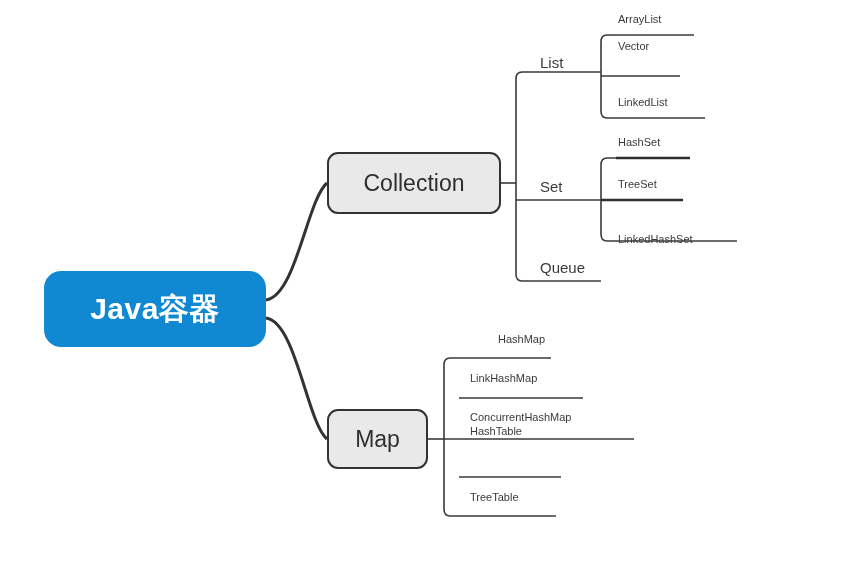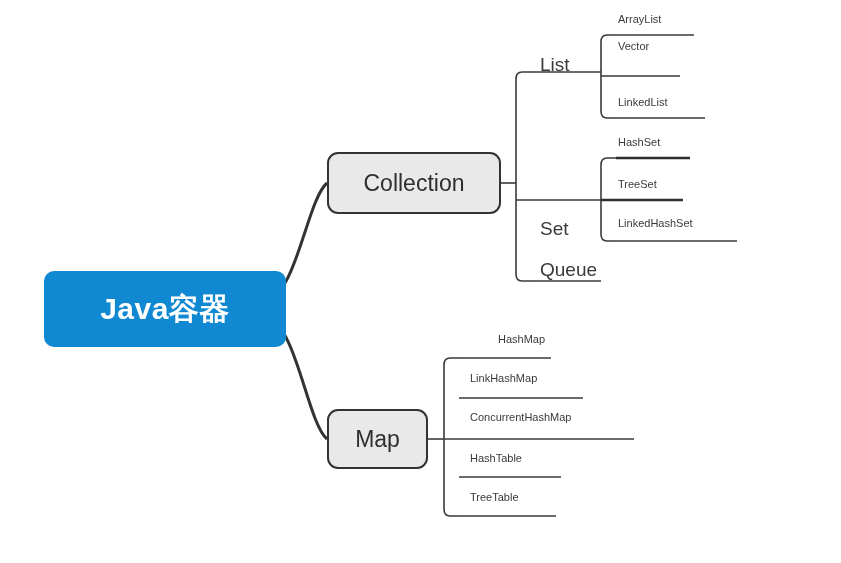--- a/index.html
+++ b/index.html
@@ -23,24 +23,24 @@
     left: 0;
     top: 0;
     width: 841px;
     height: 563px;
   }
   
   .root-node {
     position: absolute;
     left: 44px;
     top: 271px;
-    width: 242px;
+    width: 222px;
     height: 76px;
     background: #1189d2;
-    border-radius: 10px;
+    border-radius: 17px;
     display: flex;
     align-items: center;
     justify-content: center;
   }
   .root-label {
     color: #ffffff;
     font-size: 30px;
     font-weight: bold;
     letter-spacing: 0.5px;
     white-space: nowrap;
@@ -74,21 +74,21 @@
     height: 60px;
   }
   
   .topic {
     position: absolute;
     color: #3a3a3a;
     white-space: nowrap;
     line-height: 1;
   }
   .topic-mid {
-    font-size: 19px;
+    font-size: 15px;
   }
   .topic-leaf {
     font-size: 11px;
   }
 </style>
 </head>
 <body>
 
 <div id="canvas">
 
@@ -134,30 +134,30 @@
 
   <div class="branch-node" id="node-map">
     <span class="branch-label">Map</span>
   </div>
 
   <div class="branch-node" id="node-collection">
     <span class="branch-label">Collection</span>
   </div>
 
   <div class="topic topic-mid" style="left:540px; top:55px;">List</div>
-  <div class="topic topic-mid" style="left:540px; top:179px;margin-top:40px;">Set</div>
+  <div class="topic topic-mid" style="left:540px; top:179px;">Set</div>
   <div class="topic topic-mid" style="left:540px; top:260px;">Queue</div>
 
   <div class="topic topic-leaf" style="left:618px; top:14px;">ArrayList</div>
   <div class="topic topic-leaf" style="left:618px; top:41px;">Vector</div>
   <div class="topic topic-leaf" style="left:618px; top:97px;">LinkedList</div>
 
   <div class="topic topic-leaf" style="left:618px; top:137px;">HashSet</div>
   <div class="topic topic-leaf" style="left:618px; top:179px;">TreeSet</div>
-  <div class="topic topic-leaf" style="left:618px; top:218px;">LinkedHashSet</div>
+  <div class="topic topic-leaf" style="left:618px; top:234px;">LinkedHashSet</div>
 
   <div class="topic topic-leaf" style="left:498px; top:334px;">HashMap</div>
   <div class="topic topic-leaf" style="left:470px; top:373px;">LinkHashMap</div>
   <div class="topic topic-leaf" style="left:470px; top:412px;">ConcurrentHashMap</div>
-  <div class="topic topic-leaf" style="left:470px; top:453px;text-align:center;">HashTable</div>
+  <div class="topic topic-leaf" style="left:470px; top:426px;text-align:center;">HashTable</div>
   <div class="topic topic-leaf" style="left:470px; top:492px;">TreeTable</div>
 
 </div>
 
 </body></html>

